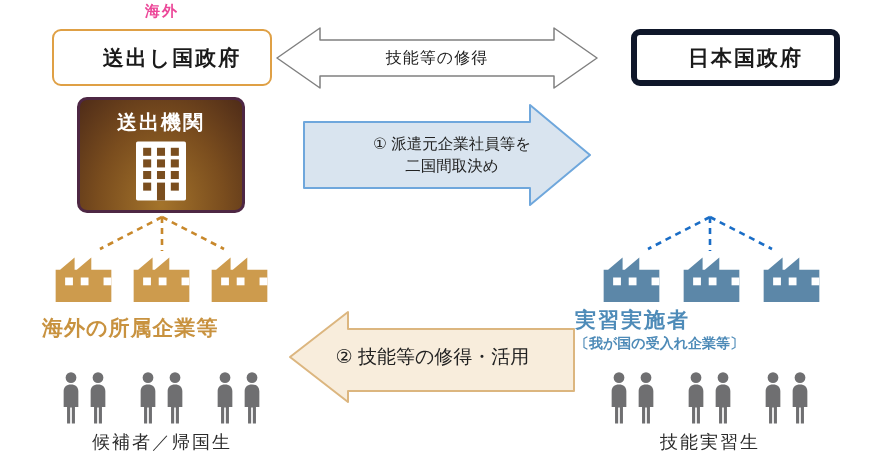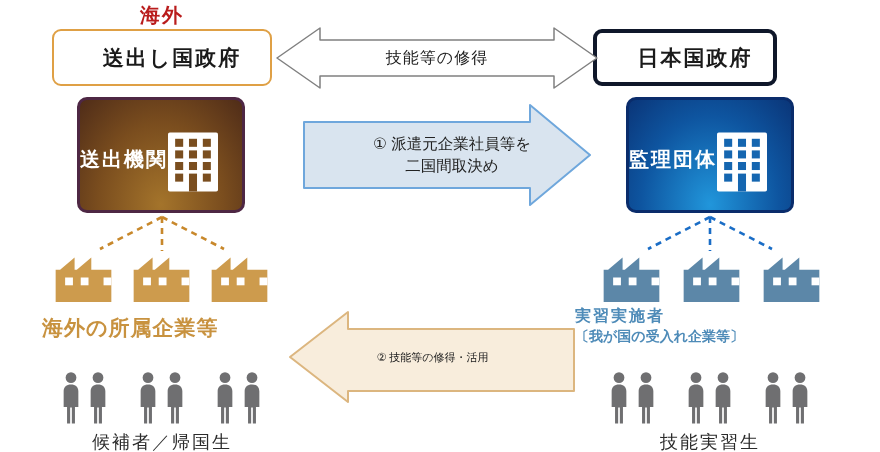--- a/index.html
+++ b/index.html
@@ -2,72 +2,72 @@
 <html><head>
 <meta charset="utf-8">
 <style>
   * { margin:0; padding:0; box-sizing:border-box; }
   html,body { background:#fff; }
   body { font-family:"Liberation Sans","DejaVu Sans",sans-serif; }
   .stage{ position:relative; width:880px; height:452px; background:#fff; overflow:hidden; margin:0 auto; }
   .abs{ position:absolute; }
 
   
-  .region-label{ font-size:20px; font-weight:bold; color:#b91c1c; text-align:center; letter-spacing:2px; }
+  .region-label{ font-size:15px; font-weight:bold; color:#ec4899; text-align:center; letter-spacing:2px; }
   #hdr-left{ left:52px; top:2px; width:220px; }
   #hdr-right{ left:601px; top:2px; width:222px; }
 
   
   .gov-box{ top:29px; height:57px; background:#fff; border-radius:9px;
             display:flex; align-items:center; justify-content:center;
             font-size:21px; font-weight:bold; color:#1a1a1a; letter-spacing:2px;padding-left:20px; }
   #gov-left{ left:52px; width:220px; border:2px solid #DFA045; }
-  #gov-right{ left:593px; width:184px; border:4px solid #0f172a; }
+  #gov-right{ left:631px; width:209px; border:6px solid #0f172a; }
 
   
   #bilateral{ left:276px; top:26px; width:322px; height:64px; }
   #bilateral .arrow-text{ position:absolute; left:0; top:0; width:100%; height:100%;
      display:flex; align-items:center; justify-content:center;
      font-size:16px; color:#222; letter-spacing:1px; }
 
   
   .org-box{ top:97px; width:168px; height:116px; border-radius:10px;
-            display:flex; flex-direction:row; align-items:center; padding-top:9px; }
+            display:flex; flex-direction:column; align-items:center; padding-top:9px; }
   #org-left{ left:77px; border:3px solid #4E2744;
      background:radial-gradient(ellipse at 50% 95%, #A4742B 0%, #7A4D1E 55%, #4F2C18 100%); }
   #org-right{ left:626px; border:3px solid #0A2C6B;
      background:radial-gradient(ellipse at 50% 95%, #2196DB 0%, #0E55A0 60%, #0A3578 100%); }
   .org-title{ font-size:20px; font-weight:bold; color:#fff; letter-spacing:2px; }
   .building{ margin-top:5px; }
 
   
   #dispatch{ left:303px; top:103px; width:289px; height:104px; }
   #dispatch .arrow-text{ position:absolute; left:14px; top:50%; transform:translateY(-50%);
      width:270px; text-align:center; font-size:15.5px; color:#222; line-height:1.45; }
 
   
   #skills{ left:289px; top:310px; width:286px; height:93px; }
   #skills .arrow-text{ position:absolute; left:30px; top:50%; transform:translateY(-50%);
-     width:227px; text-align:center; font-size:11px; color:#222; }
+     width:227px; text-align:center; font-size:19px; color:#222; }
 
   
   .connector{ top:215px; width:160px; height:38px; }
   #conn-left{ left:82px; color:#C8882B; }
   #conn-right{ left:630px; color:#1A6DC6; }
 
   
   .factory{ top:253px; width:57px; height:49px; }
   .factory-left{ color:#CD9B4D; }
   .factory-right{ color:#5C87A8; }
 
   
   .companies-label{ text-align:left; font-weight:bold; }
   #companies-left{ left:42px; top:314px; width:240px; font-size:21px; color:#C8923F; letter-spacing:1px; }
   #companies-right{ left:575px; top:306px; width:270px; color:#4E8BB8; }
-  #companies-right .line1{ font-size:16px; letter-spacing:2px; }
+  #companies-right .line1{ font-size:21px; letter-spacing:2px; }
   #companies-right .line2{ font-size:14px; margin-top:1px; }
 
   
   .people-row{ top:372px; height:52px; display:flex; gap:28px; color:#6F6F71; }
   #people-left{ left:60px; }
   #people-right{ left:608px; }
   .pair{ display:flex; gap:5px; }
   .person{ width:22px; height:52px; }
 
   .people-label{ text-align:center; font-size:18px; color:#2b2b2b; letter-spacing:2px; }
@@ -118,40 +118,20 @@
         <rect x="8" y="33" width="9" height="9"></rect>
           <rect x="23.5" y="33" width="9" height="9"></rect>
           <rect x="39" y="33" width="9" height="9"></rect>
         <rect x="8" y="46" width="9" height="9"></rect>
           <rect x="39" y="46" width="9" height="9"></rect>
         <rect x="23.5" y="46" width="9" height="20"></rect>
       </g>
     </svg>
   </div>
 
-  <div id="org-right" class="abs org-box">
-    <div class="org-title">監理団体</div>
-    <svg class="building" width="50" height="60" viewBox="0 0 56 66">
-      <rect fill="#ffffff" x="0" y="0" width="56" height="66" rx="2"></rect>
-      <g fill="#1566B0">
-        <rect x="8" y="7" width="9" height="9"></rect>
-          <rect x="23.5" y="7" width="9" height="9"></rect>
-          <rect x="39" y="7" width="9" height="9"></rect>
-        <rect x="8" y="20" width="9" height="9"></rect>
-          <rect x="23.5" y="20" width="9" height="9"></rect>
-          <rect x="39" y="20" width="9" height="9"></rect>
-        <rect x="8" y="33" width="9" height="9"></rect>
-          <rect x="23.5" y="33" width="9" height="9"></rect>
-          <rect x="39" y="33" width="9" height="9"></rect>
-        <rect x="8" y="46" width="9" height="9"></rect>
-          <rect x="39" y="46" width="9" height="9"></rect>
-        <rect x="23.5" y="46" width="9" height="20"></rect>
-      </g>
-    </svg>
-  </div>
 
   <div id="dispatch" class="abs">
     <svg width="289" height="104" viewBox="0 0 289 104">
       <polygon points="1,19 227,19 227,2 287,52 227,102 227,85 1,85" fill="#D9E4EF" stroke="#6FA7DC" stroke-width="2" stroke-linejoin="round"></polygon>
     </svg>
     <div class="arrow-text">
       <span style="display:block">① 派遣元企業社員等を</span>
       <span style="display:block">二国間取決め</span>
     </div>
   </div>

